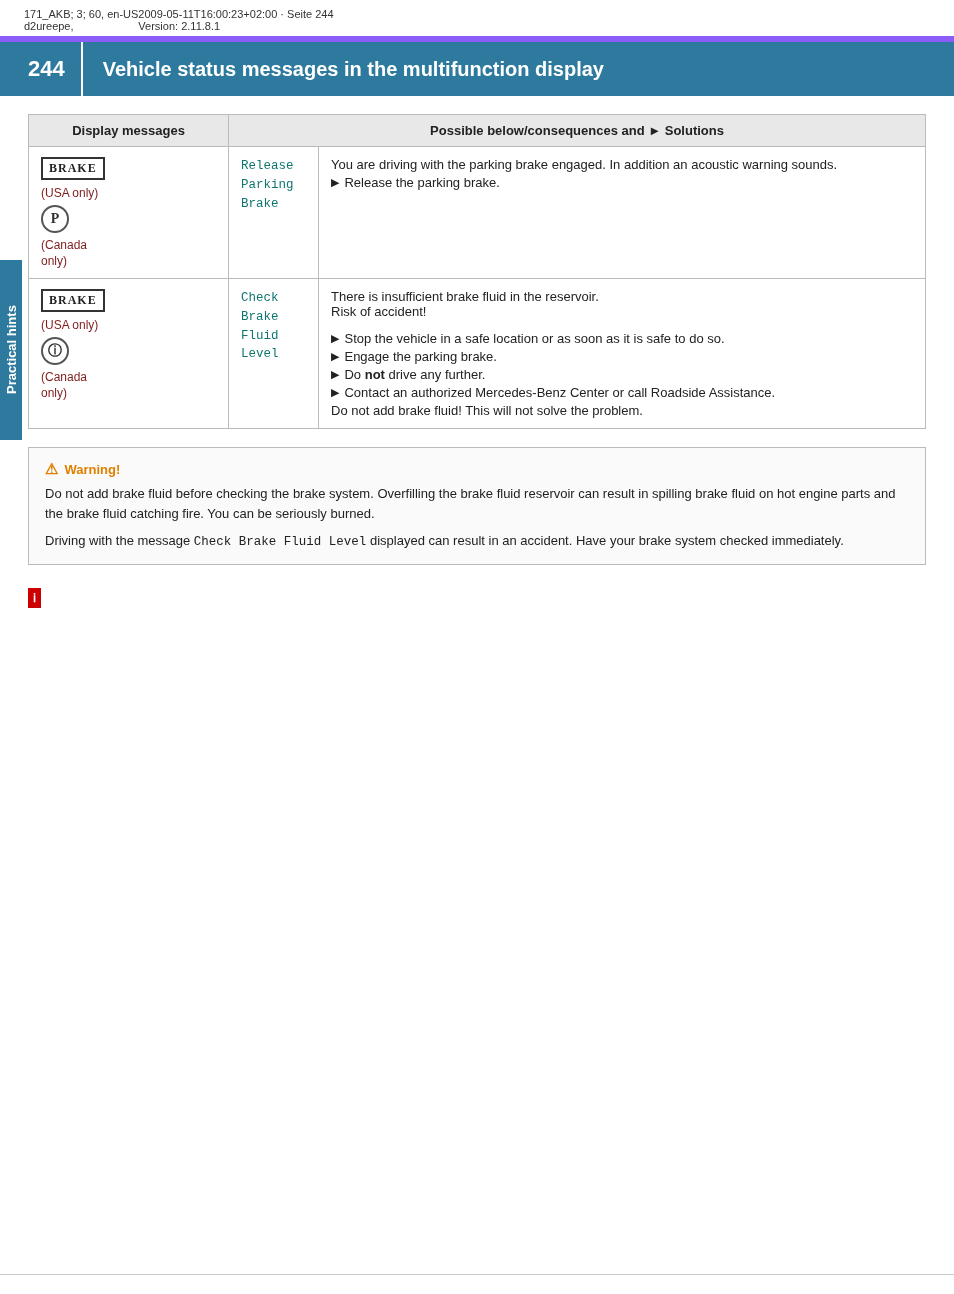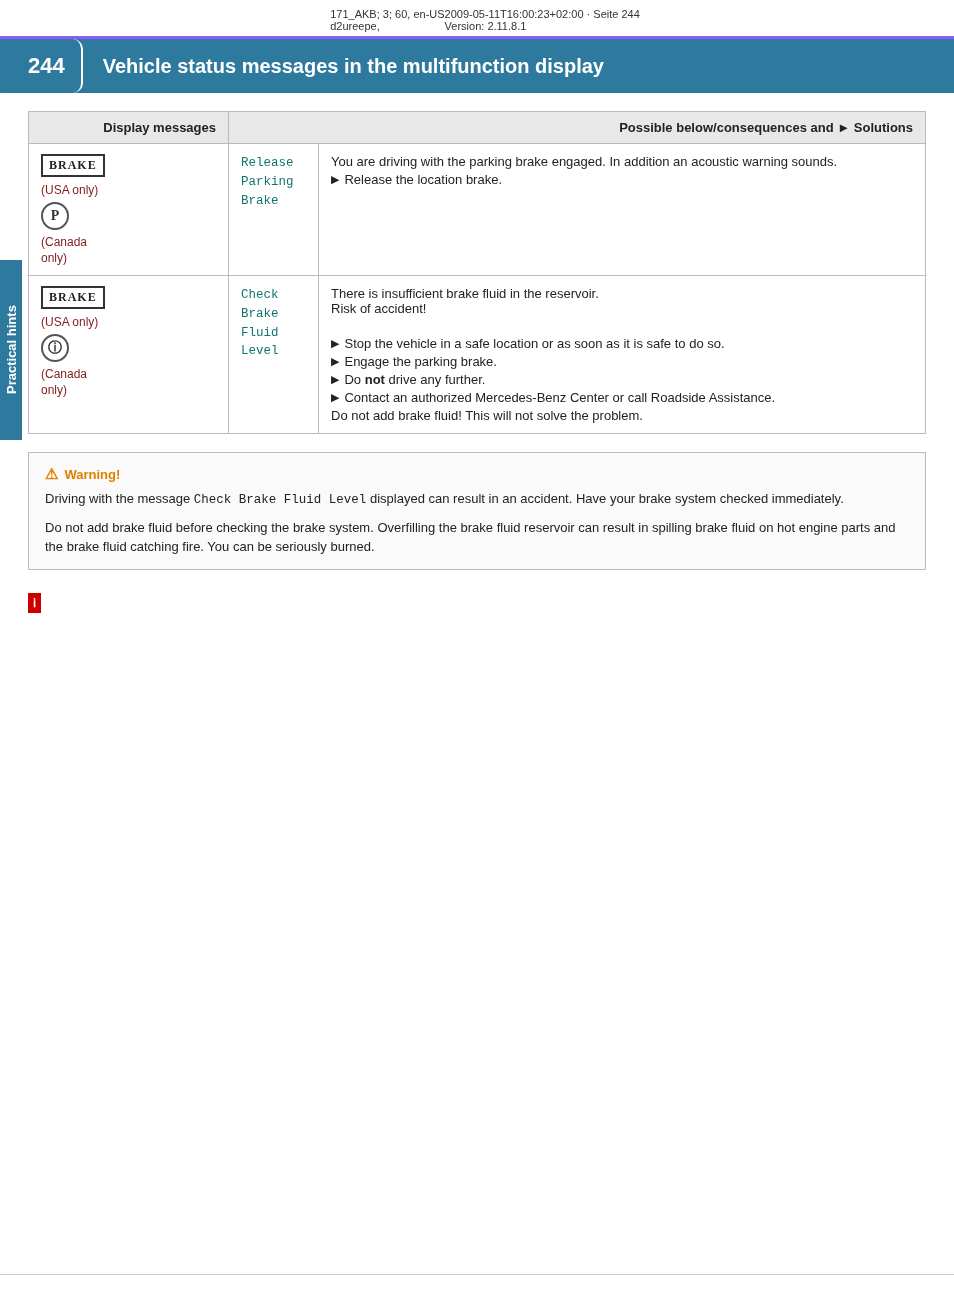--- a/index.html
+++ b/index.html
@@ -10,46 +10,45 @@
       font-size: 13px;
       color: #222;
       width: 954px;
       min-height: 1294px;
       position: relative;
     }
 
     
     .page-meta {
       display: flex;
-      justify-content: center;
+      justify-content: flex-start;
       padding: 8px 8px 4px 24px;
       font-size: 11px;
       color: #333;
-      border-bottom: 3px solid #8b5cf6;
+      border-bottom: 6px solid #8b5cf6;
     }
 
     
     .chapter-header {
       background: #2e7a9e;
       color: #fff;
       display: flex;
       align-items: center;
       padding: 0 0 0 0;
       margin-bottom: 18px;
     }
 
     .chapter-number {
       background: #2e7a9e;
       color: #fff;
       font-size: 22px;
       font-weight: bold;
       padding: 14px 16px 14px 28px;
       min-width: 72px;
       border-right: 2px solid #fff;
-      border-radius: 10px;
     }
 
     .chapter-title {
       color: #fff;
       font-size: 20px;
       font-weight: bold;
       padding: 14px 20px;
     }
 
     
@@ -82,21 +81,21 @@
     .main-table {
       width: 100%;
       border-collapse: collapse;
       margin-bottom: 18px;
       border: 1px solid #bbb;
     }
 
     .main-table th {
       background: #e8e8e8;
       font-weight: bold;
-      text-align: right;
+      text-align: center;
       padding: 8px 12px;
       border: 1px solid #bbb;
       font-size: 13px;
     }
 
     .main-table td {
       padding: 10px 12px;
       border: 1px solid #bbb;
       vertical-align: top;
       font-size: 13px;
@@ -296,21 +295,21 @@
         </td>
         <td class="col-message">
           <div class="message-text">
             Release<br>Parking<br>Brake
           </div>
         </td>
         <td>
           <div>You are driving with the parking brake engaged. In addition an acoustic warning sounds.</div>
           <div class="arrow-bullet">
             <span class="arrow">▶</span>
-            <span>Release the location brake.</span>
+            <span>Release the parking brake.</span>
           </div>
         </td>
       </tr>
 
       <tr>
         <td class="col-display">
           <div class="display-cell">
             <span class="brake-badge">BRAKE</span>
             <span class="sub-label">(USA only)</span>
             <span class="info-icon">ⓘ</span>
@@ -318,21 +317,21 @@
             <span class="sub-label">only)</span>
           </div>
         </td>
         <td class="col-message">
           <div class="message-text">
             Check<br>Brake<br>Fluid<br>Level
           </div>
         </td>
         <td>
           <div>There is insufficient brake fluid in the reservoir.</div>
-          <div style="margin-bottom:20px;">Risk of accident!</div>
+          <div style="margin-bottom:12px;">Risk of accident!</div>
           <div class="arrow-bullet">
             <span class="arrow">▶</span>
             <span>Stop the vehicle in a safe location or as soon as it is safe to do so.</span>
           </div>
           <div class="arrow-bullet">
             <span class="arrow">▶</span>
             <span>Engage the parking brake.</span>
           </div>
           <div class="arrow-bullet">
             <span class="arrow">▶</span>
@@ -346,24 +345,24 @@
         </td>
       </tr>
     </tbody>
   </table>
 
   <div class="warning-box">
     <div class="warning-title">
       <span class="warning-triangle">⚠</span>
       <span>Warning!</span>
     </div>
+    <p>Do not add brake fluid before checking the brake system. Overfilling the brake fluid reservoir can result in spilling brake fluid on hot engine parts and the brake fluid catching fire. You can be seriously burned.</p>
     <p>
       <span>Driving with the message </span><span class="code-inline">Check Brake Fluid Level</span><span> displayed can result in an accident. Have your brake system checked immediately.</span>
     </p>
-    <p>Do not add brake fluid before checking the brake system. Overfilling the brake fluid reservoir can result in spilling brake fluid on hot engine parts and the brake fluid catching fire. You can be seriously burned.</p>
   </div>
 
   <div class="info-note">
     <span class="info-square">ℹ</span>
   </div>
 
 </div>
 
 <div class="page-bottom"></div>
 

